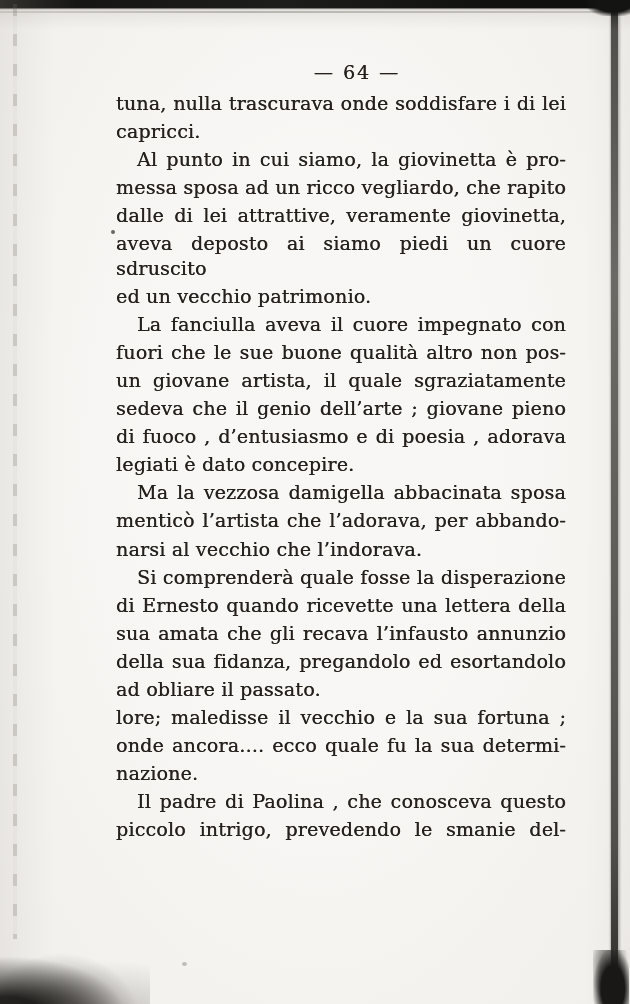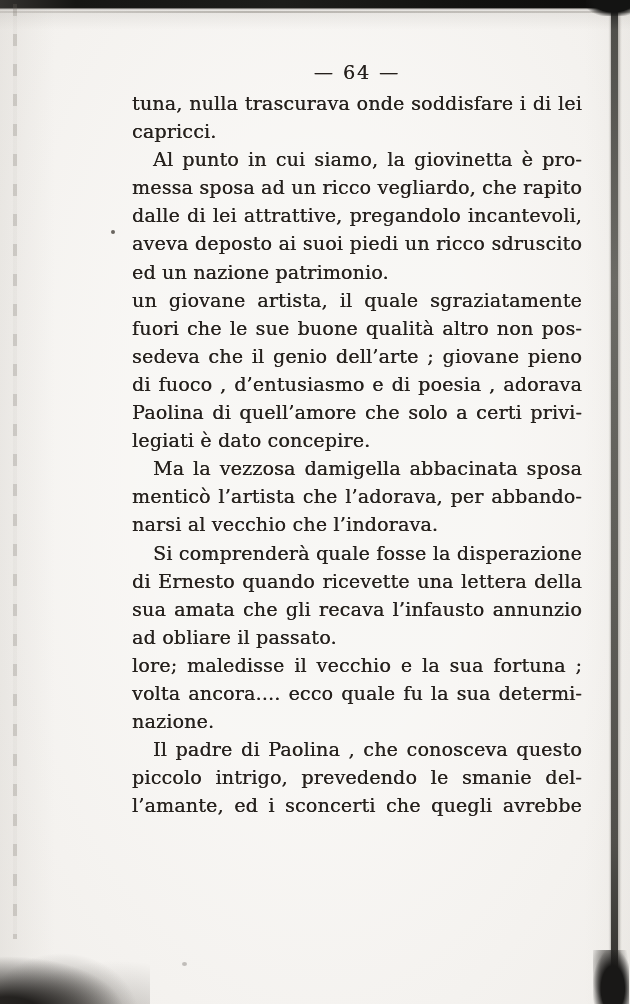--- a/index.html
+++ b/index.html
@@ -80,21 +80,21 @@
   
   .page-header {
     position:absolute; top:59px; left:128px; width:458px;
     text-align:center;
     font-size:19px; letter-spacing:2px;
     color: var(--ink, #25201c);
     text-shadow: .3px .3px .4px rgba(37,32,28,.85);
   }
 
   .text-column {
-    position:absolute; top:87px; left:128px; width:458px;
+    position:absolute; top:87px; left:112px; width:458px;
     font-size:19px; line-height:24.1px;
     letter-spacing:.2px;
     color: var(--ink, #25201c);
     text-shadow: .3px .3px .4px rgba(37,32,28,.85);
   }
   .line { text-align:justify; text-align-last:justify; }
   .line.end { text-align-last:left; }
   .line.indent { text-indent:21px; }
 </style>
 </head>
@@ -112,36 +112,36 @@
   <div class="ink-speck-1"></div>
   <div class="ink-speck-2"></div>
 
   <div class="page-header">— 64 —</div>
 
   <div class="text-column">
       <div class="line">tuna, nulla trascurava onde soddisfare i di lei</div>
       <div class="line end">capricci.</div>
       <div class="line indent">Al punto in cui siamo, la giovinetta è pro-</div>
       <div class="line">messa sposa ad un ricco vegliardo, che rapito</div>
-      <div class="line">dalle di lei attrattive, pregandolo incantevoli,</div>
-      <div class="line">aveva deposto ai suoi piedi un ricco sdruscito</div>
-      <div class="line end">ed un nazione patrimonio.</div>
+      <div class="line">dalle di lei attrattive, veramente giovinetta,</div>
+      <div class="line">aveva deposto ai siamo piedi un cuore sdruscito</div>
+      <div class="line end">ed un vecchio patrimonio.</div>
+      <div class="line indent">La fanciulla aveva il cuore impegnato con</div>
+      <div class="line">fuori che le sue buone qualità altro non pos-</div>
       <div class="line">un giovane artista, il quale sgraziatamente</div>
-      <div class="line">fuori che le sue buone qualità altro non pos-</div>
       <div class="line">sedeva che il genio dell’arte ; giovane pieno</div>
       <div class="line">di fuoco , d’entusiasmo e di poesia , adorava</div>
-      <div class="line">Paolina di quell’amore che solo a certi privi-</div>
       <div class="line end">legiati è dato concepire.</div>
       <div class="line indent">Ma la vezzosa damigella abbacinata sposa</div>
       <div class="line">menticò l’artista che l’adorava, per abbando-</div>
       <div class="line end">narsi al vecchio che l’indorava.</div>
       <div class="line indent">Si comprenderà quale fosse la disperazione</div>
       <div class="line">di Ernesto quando ricevette una lettera della</div>
       <div class="line">sua amata che gli recava l’infausto annunzio</div>
+      <div class="line">della sua fidanza, pregandolo ed esortandolo</div>
       <div class="line end">ad obliare il passato.</div>
       <div class="line">lore; maledisse il vecchio e la sua fortuna ;</div>
-      <div class="line">volta ancora.... ecco quale fu la sua determi-</div>
+      <div class="line">onde ancora.... ecco quale fu la sua determi-</div>
       <div class="line end">nazione.</div>
       <div class="line indent">Il padre di Paolina , che conosceva questo</div>
       <div class="line">piccolo intrigo, prevedendo le smanie del-</div>
-      <div class="line">l’amante, ed i sconcerti che quegli avrebbe</div>
     </div>
 </div>
 
 </body></html>

